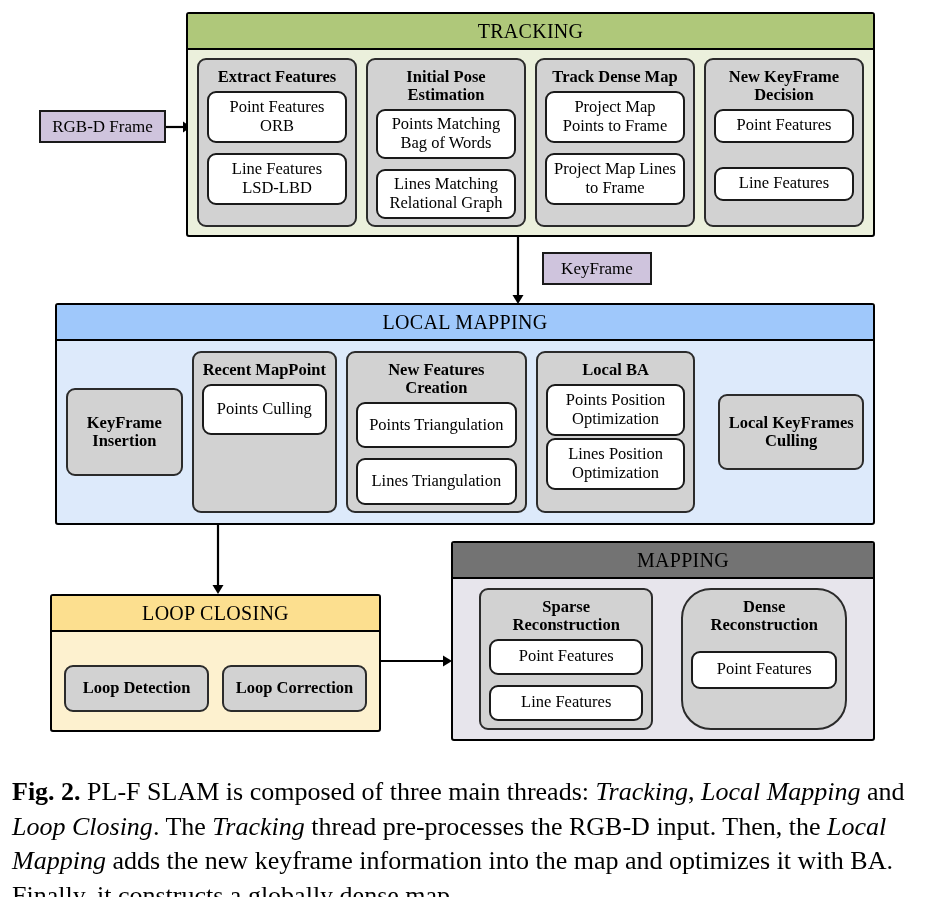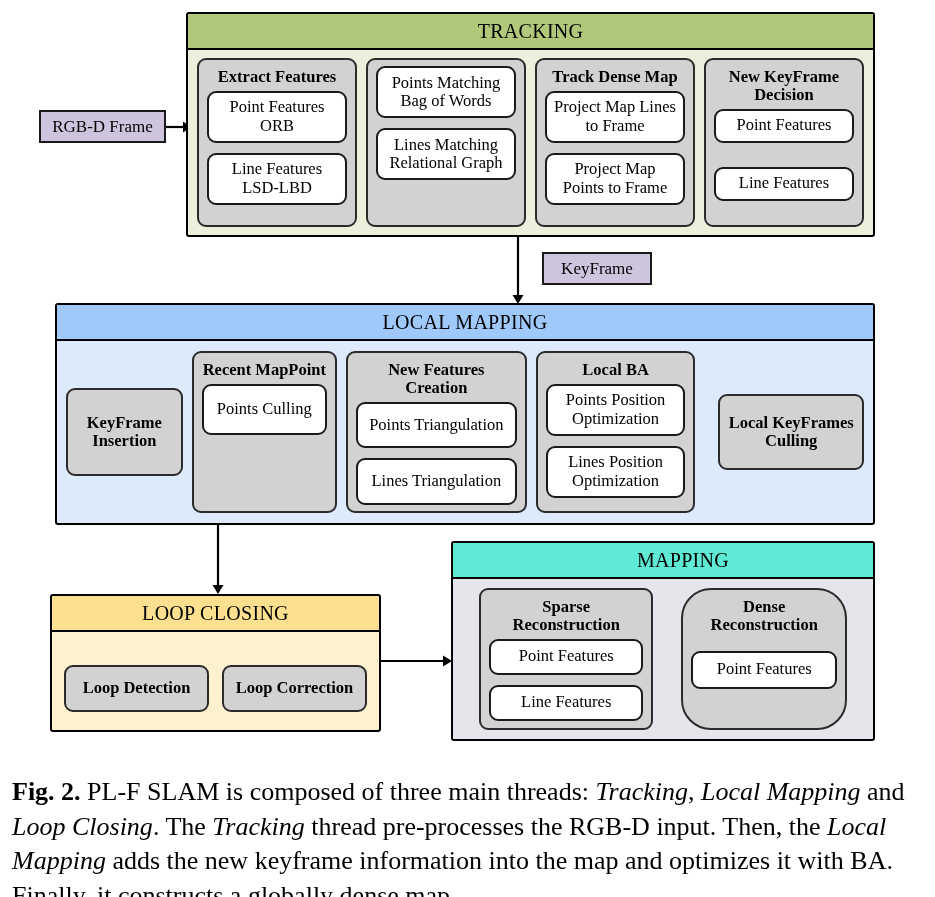--- a/index.html
+++ b/index.html
@@ -95,32 +95,32 @@
   #localmapping .thread-head{background:#9fc8fb;}
   #localmapping .thread-body{padding:10px 9px;gap:9px;height:182px;align-items:center;}
   #lm-solo-left{width:121px;height:88px;}
   #lm-c1,#lm-c2,#lm-c3{height:162px;}
   #lm-c1{width:150px;}
   #lm-c2{width:187px;}
   #lm-c3{width:165px;}
   #lm-c1 .leaf,#lm-c2 .leaf{height:51px;}
   #lm-c3 .leaf{height:52px;justify-content:center;}
   #lm-c1 .leaf+.leaf,#lm-c2 .leaf+.leaf{margin-top:10px;}
-  #lm-c3 .leaf+.leaf{margin-top:10px;}
+  #lm-c3 .leaf+.leaf{margin-top:2px;}
   #lm-solo-right{width:151px;height:76px;margin-left:14px;}
 
   
   #loopclosing{left:50px;top:594px;width:331px;height:138px;background:#fdf1cf;}
   #loopclosing .thread-head{background:#fcdf8f;}
   #loopclosing .thread-body{padding:18px 12px;gap:13px;height:98px;align-items:flex-end;}
   #loopclosing .module-solo{width:calc((100% - 13px)/2);height:47px;}
 
   
   #mapping{left:451px;top:541px;width:424px;height:200px;background:#e7e5ec;}
-  #mapping .thread-head{background:#5eead4;padding-left:40px;}
+  #mapping .thread-head{background:#737373;padding-left:40px;}
   #mapping .thread-body{padding:9px 26px;gap:28px;height:160px;}
   #mp-c1{width:195px;height:100%;}
   #mp-c2{width:185px;height:100%;border-radius:30px;}
   #mp-c1 .leaf{height:36px;}
   #mp-c1 .leaf+.leaf{margin-top:10px;}
   #mp-c2 .leaf{height:38px;margin-top:12px;}
 
   
   .pill{
     position:absolute;
@@ -175,35 +175,36 @@
         <div class="module-title">Extract Features</div>
         <div class="leaf">
           <span>Point Features<br>ORB</span>
         </div>
         <div class="leaf">
           <span>Line Features<br>LSD-LBD</span>
         </div>
       </div>
 
       <div class="module col" id="tr-c2">
+        <div class="module-title">Initial Pose Estimation</div>
         <div class="leaf">
           <span>Points Matching<br>Bag of Words</span>
         </div>
         <div class="leaf">
           <span>Lines Matching<br>Relational Graph</span>
         </div>
       </div>
 
       <div class="module col" id="tr-c3">
         <div class="module-title">Track Dense Map</div>
         <div class="leaf">
+          <span>Project Map<br>Points to Frame</span>
+        </div>
+        <div class="leaf">
           <span>Project Map Lines<br>to Frame</span>
-        </div>
-        <div class="leaf">
-          <span>Project Map<br>Points to Frame</span>
         </div>
       </div>
 
       <div class="module col" id="tr-c4">
         <div class="module-title">New KeyFrame<br>Decision</div>
         <div class="leaf">Point Features</div>
         <div class="leaf">Line Features</div>
       </div>
 
     </div>

